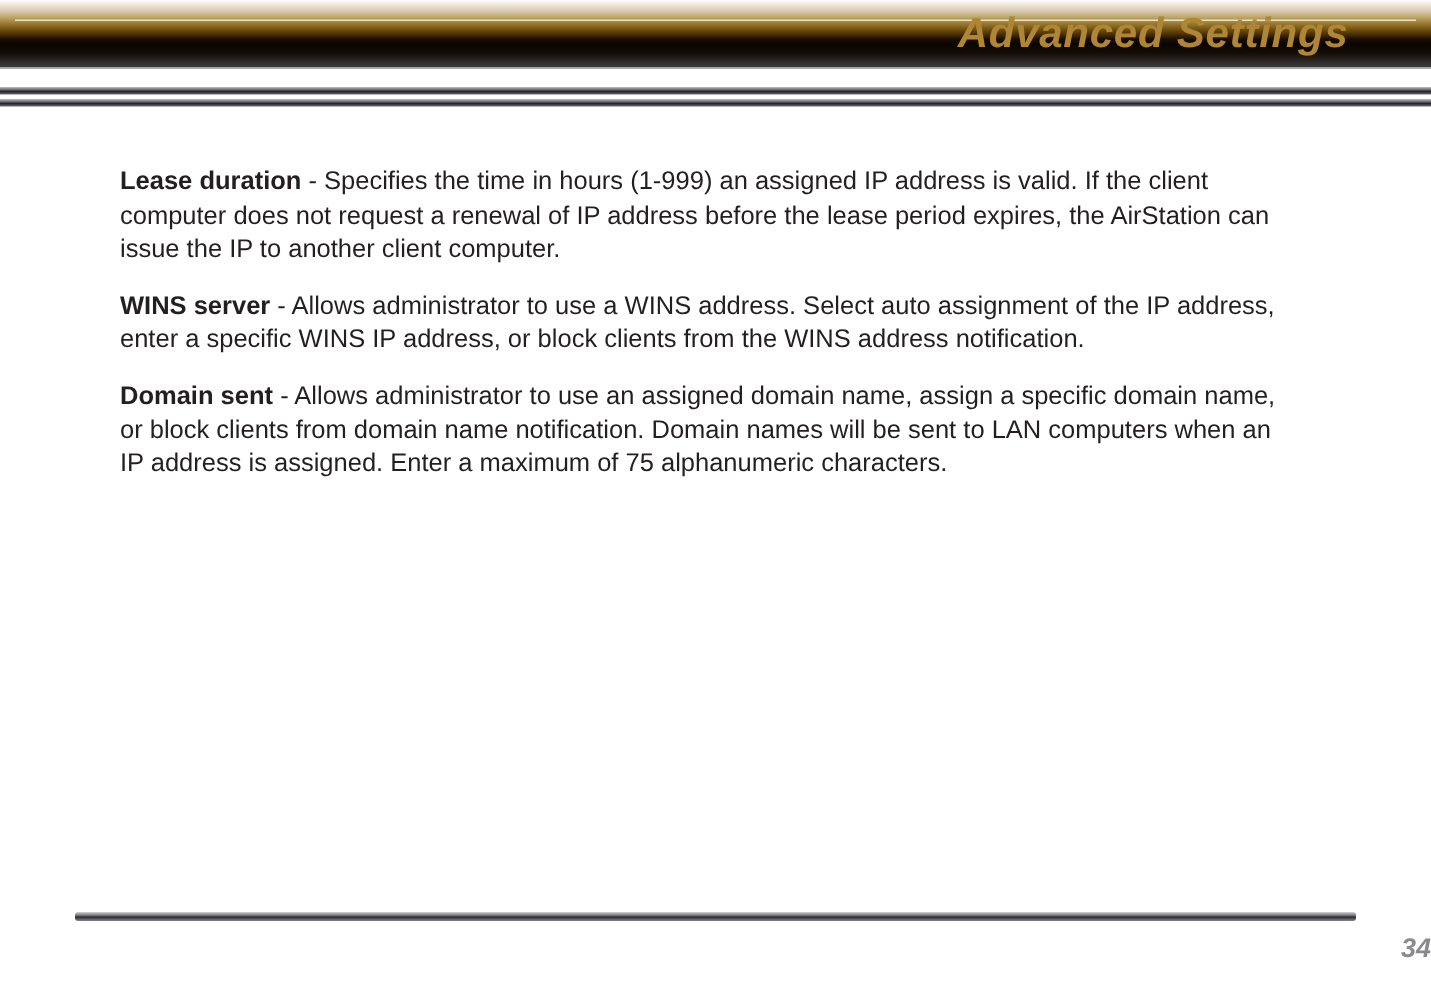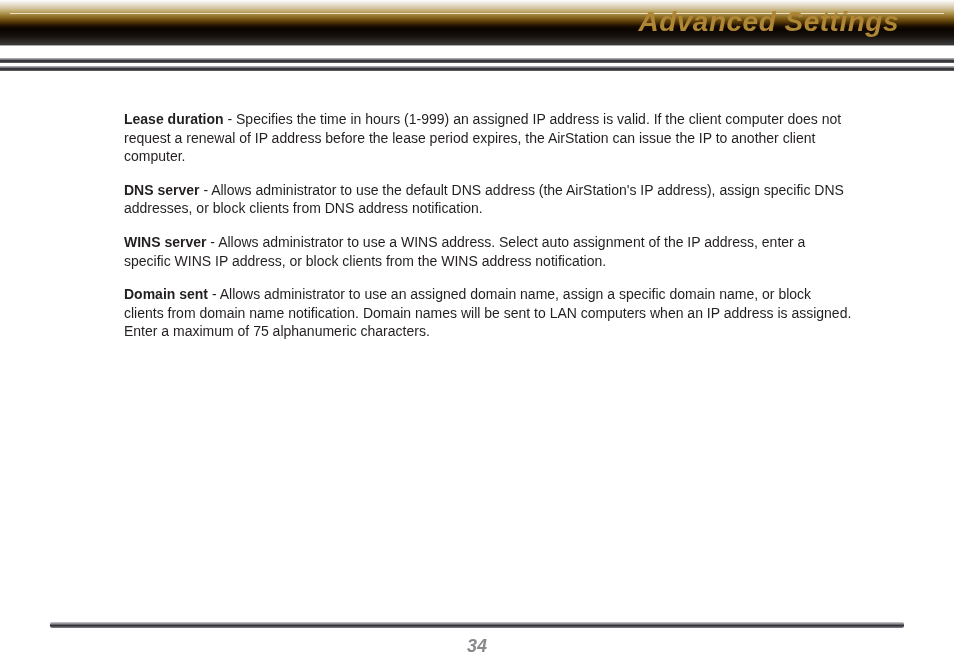--- a/index.html
+++ b/index.html
@@ -77,37 +77,36 @@
       #1d1d21 55%,
       #6b6b6f 100%
     );
   }
   .banner-rule-row::before { top: 0; }
   .banner-rule-row::after  { top: 8px; }
 
   
   .content {
     padding: 35px 102px 0 80px;
-    font-size: 14px;
+    font-size: 17px;
     line-height: 1.33;
-    margin-left: 44px;
   }
   .content p {
     margin: 0 0 15px 0;
   }
   .content .term {
     font-weight: bold;
   }
 
   
   .footer {
     position: absolute;
     left: 0; right: 0;
-    bottom: 4px;
-    text-align: center;
+    bottom: 18px;
+    text-align: right;
   }
   .footer-rule {
     height: 6px;
     margin: 0 50px 8px 50px;
     background: linear-gradient(
       to bottom,
       #d3d3d7 0%,
       #6f6f76 40%,
       #2a2a30 55%,
       #85868b 100%
@@ -131,23 +130,20 @@
   <div class="banner-rule-row"></div>
 </div>
 
 <div class="content">
 
   <p>
     <span class="term">Lease duration</span><span> - Specifies the time in hours (1-999) an assigned IP address is valid. If the client computer does not request a renewal of IP address before the lease period expires, the AirStation can issue the IP to another client computer.</span>
   </p>
 
 
-  <p>
-    <span class="term">DNS server</span><span> - Allows administrator to use the default DNS address (the AirStation's IP address), assign specific DNS addresses, or block clients from DNS address notification.</span>
-  </p>
 
   <p>
     <span class="term">WINS server</span><span> - Allows administrator to use a WINS address.  Select auto assignment of the IP address, enter a specific WINS IP address, or block clients from the WINS address notification.</span>
   </p>
 
   <p>
     <span class="term">Domain sent</span><span> - Allows administrator to use an assigned domain name, assign a specific domain name, or block clients from domain name notification.  Domain names will be sent to LAN computers when an IP address is assigned.  Enter a maximum of 75 alphanumeric characters.</span>
   </p>
 
 </div>

